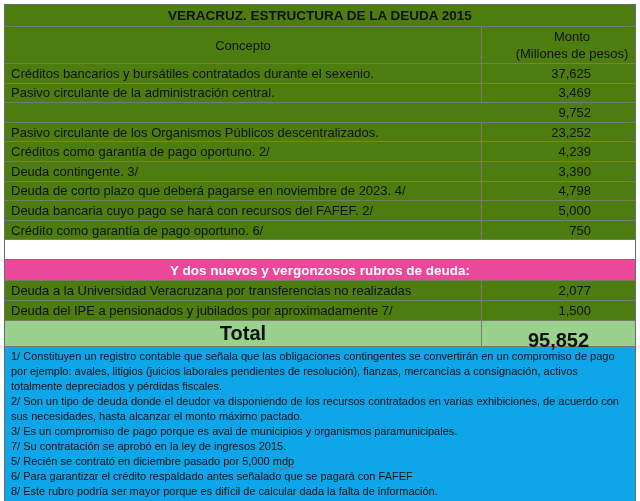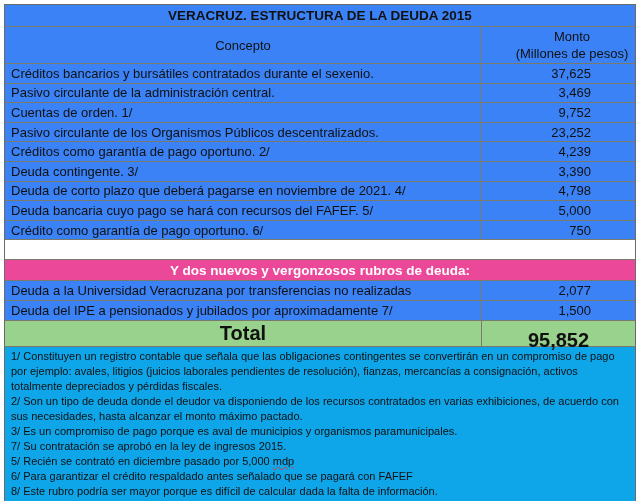--- a/index.html
+++ b/index.html
@@ -1,21 +1,21 @@
 <!DOCTYPE html>
 <html><head>
 <meta charset="utf-8">
 <style>
   html, body { margin: 0; padding: 0; background: #ffffff; }
   body { width: 640px; height: 501px; position: relative; overflow: hidden;
          font-family: "Liberation Sans", sans-serif; color: #111; }
   .tbl { position: absolute; left: 4px; top: 4px; width: 632px;
          border: 1px solid #6a6a6a; box-sizing: border-box; background: #fff; }
   .row { display: flex; box-sizing: border-box; border-bottom: 1px solid #7a7a6a; }
-  .yellow { background: #3b82f6; }
+  .yellow { background: #4d7c0f; }
   .red { background: #ec4899; }
   .green { background: #98d28c; }
   .white { background: #ffffff; }
   .c1 { width: 477px; box-sizing: border-box; border-right: 1px solid #7a7a6a; padding-left: 6px;
         display: flex; align-items: center; font-size: 13px; white-space: nowrap; overflow: hidden; }
   .c2 { flex: 1; display: flex; align-items: center; justify-content: flex-end; padding-right: 44px;
         font-size: 13px; box-sizing: border-box; }
   .title { height: 22px; justify-content: center; align-items: center; font-weight: bold; font-size: 13.5px; }
   .hdr { height: 37px; gap: 27px; }
   .hdr .c1 { justify-content: center; padding-left: 0; }
@@ -49,41 +49,40 @@
 
   <div class="row yellow data">
     <div class="c1">Créditos bancarios y bursátiles contratados durante el sexenio.</div>
     <div class="c2">37,625</div>
   </div>
   <div class="row yellow data">
     <div class="c1">Pasivo circulante de la administración central.</div>
     <div class="c2">3,469</div>
   </div>
   <div class="row yellow data">
-    <div class="c1">Cuentas de orden. 1/</div>
     <div class="c2">9,752</div>
   </div>
   <div class="row yellow data">
     <div class="c1">Pasivo circulante de los Organismos Públicos descentralizados.</div>
     <div class="c2">23,252</div>
   </div>
   <div class="row yellow data">
     <div class="c1">Créditos como garantía de pago oportuno. 2/</div>
     <div class="c2">4,239</div>
   </div>
   <div class="row yellow data">
     <div class="c1">Deuda contingente.  3/</div>
     <div class="c2">3,390</div>
   </div>
   <div class="row yellow data">
-    <div class="c1">Deuda de corto plazo que deberá pagarse en noviembre de 2021.  4/</div>
+    <div class="c1">Deuda de corto plazo que deberá pagarse en noviembre de 2023.  4/</div>
     <div class="c2">4,798</div>
   </div>
   <div class="row yellow data">
-    <div class="c1">Deuda bancaria cuyo pago se hará con recursos del FAFEF.  5/</div>
+    <div class="c1">Deuda bancaria cuyo pago se hará con recursos del FAFEF.  2/</div>
     <div class="c2">5,000</div>
   </div>
   <div class="row yellow data">
     <div class="c1">Crédito como garantía de pago oportuno. 6/</div>
     <div class="c2">750</div>
   </div>
 
   <div class="row white blank"></div>
 
   <div class="row red redhdr">

